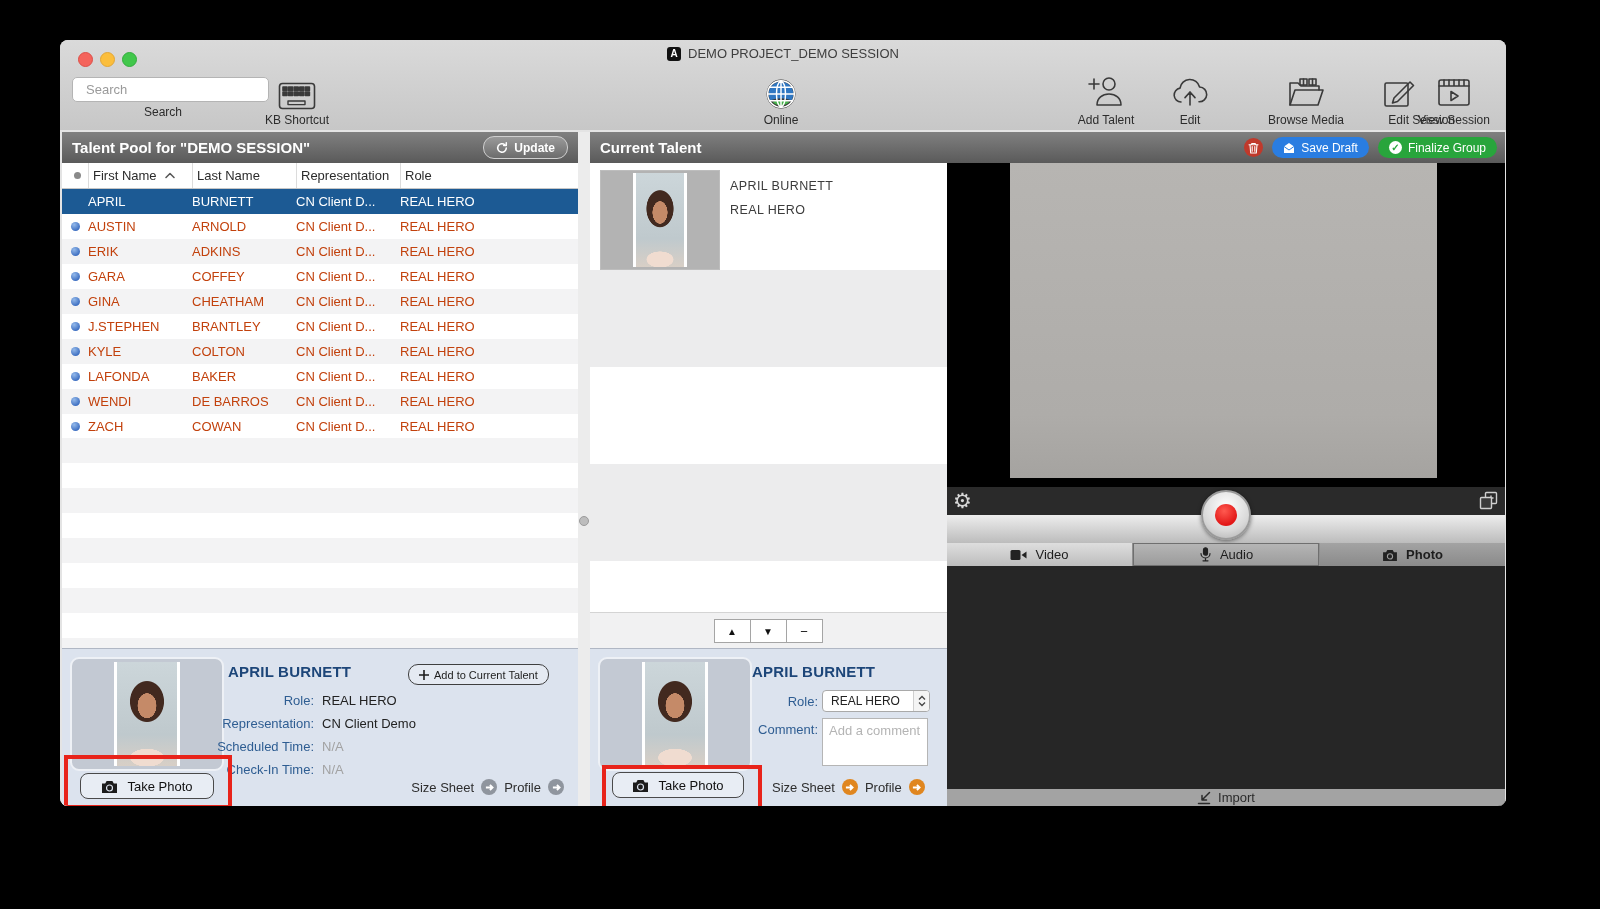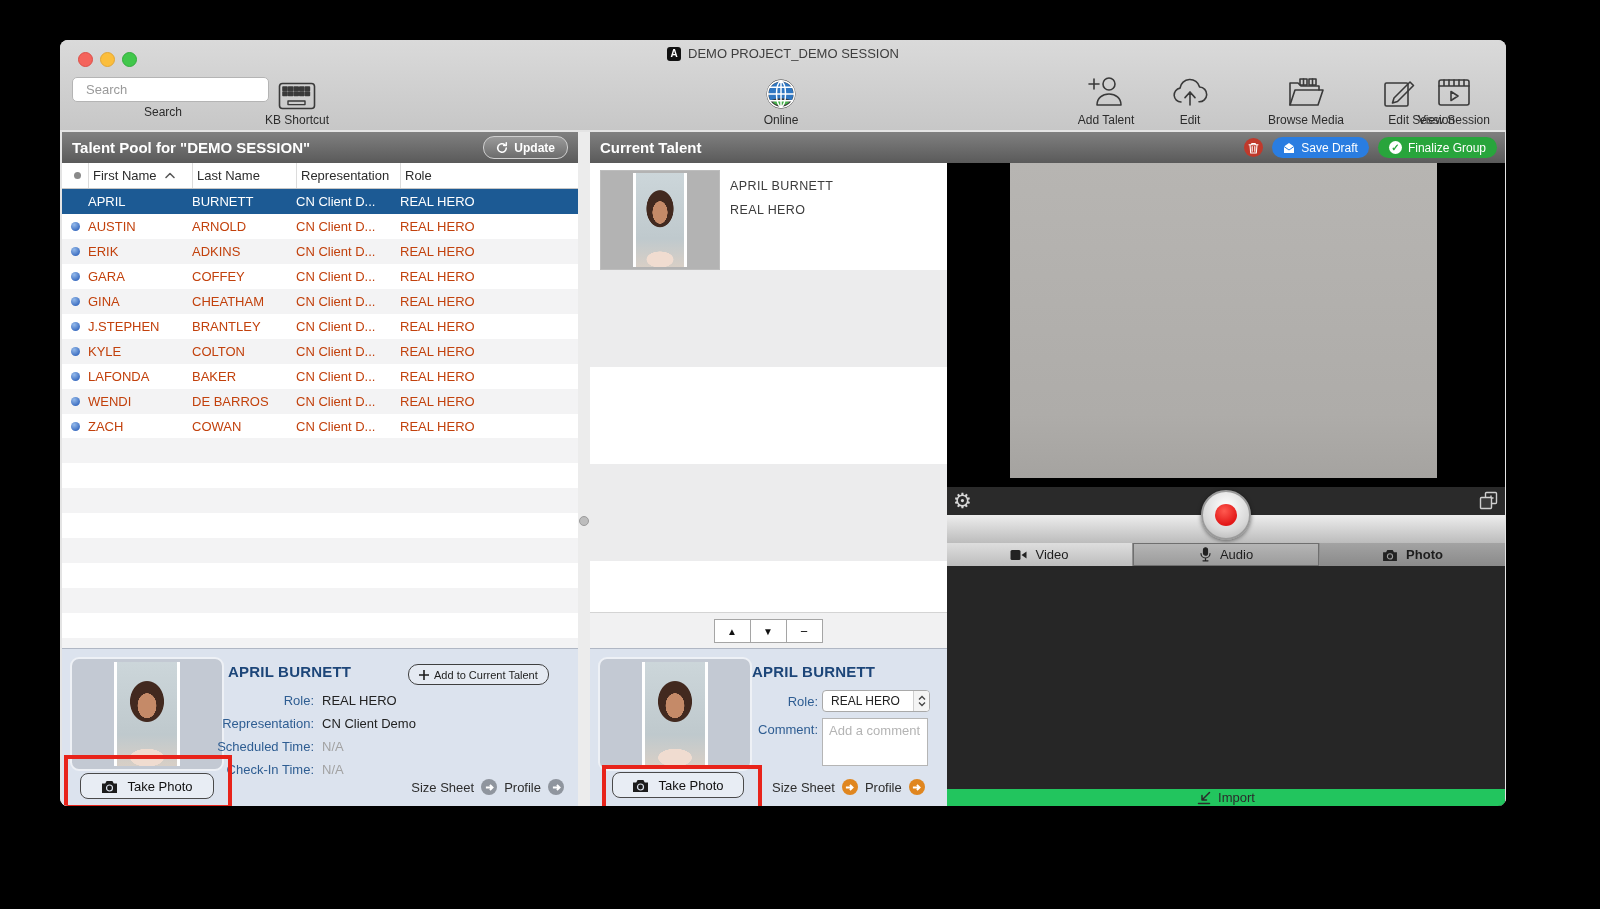--- a/index.html
+++ b/index.html
@@ -123,21 +123,21 @@
   .record{position:absolute;left:254px;top:327px;width:50px;height:50px;border-radius:50%;
           background:radial-gradient(circle at 50% 32%,#ffffff,#d8d8d8 62%,#ababab);
           border:2px solid #9a9a9a;box-shadow:0 1px 4px rgba(0,0,0,.5);display:flex;align-items:center;justify-content:center;box-sizing:border-box;}
   .record .reddot{width:22px;height:22px;border-radius:50%;background:radial-gradient(circle at 42% 32%,#ff5a50,#e21717 70%);}
   .tabs{position:absolute;left:0;top:380px;right:0;height:23px;display:flex;}
   .tab{width:186px;display:flex;align-items:center;justify-content:center;gap:8px;font-size:13px;color:#1d1d1d;box-sizing:border-box;}
   .tab.video{background:linear-gradient(#dedede,#bdbdbd);border-right:1px solid #8f8f8f;}
   .tab.audio{background:linear-gradient(#b5b5b5,#9c9c9c);border:1px solid #6f6f6f;}
   .tab.photo{background:linear-gradient(#a3a3a3,#8a8a8a);border-left:1px solid #8f8f8f;font-weight:bold;}
   .media-dark{position:absolute;left:0;top:403px;right:0;height:223px;background:#262626;}
-  .import-bar{position:absolute;left:0;top:626px;right:0;bottom:0;background:#22c55e;
+  .import-bar{position:absolute;left:0;top:626px;right:0;bottom:0;background:#a3a3a3;
               display:flex;align-items:center;justify-content:center;gap:7px;font-size:13px;color:#2b2b2b;}
   svg.thin{stroke-linecap:round;stroke-linejoin:round;}
 </style>
 </head>
 <body>
 
 <div id="screen">
   <div class="window">
 
     <div class="titlebar">

